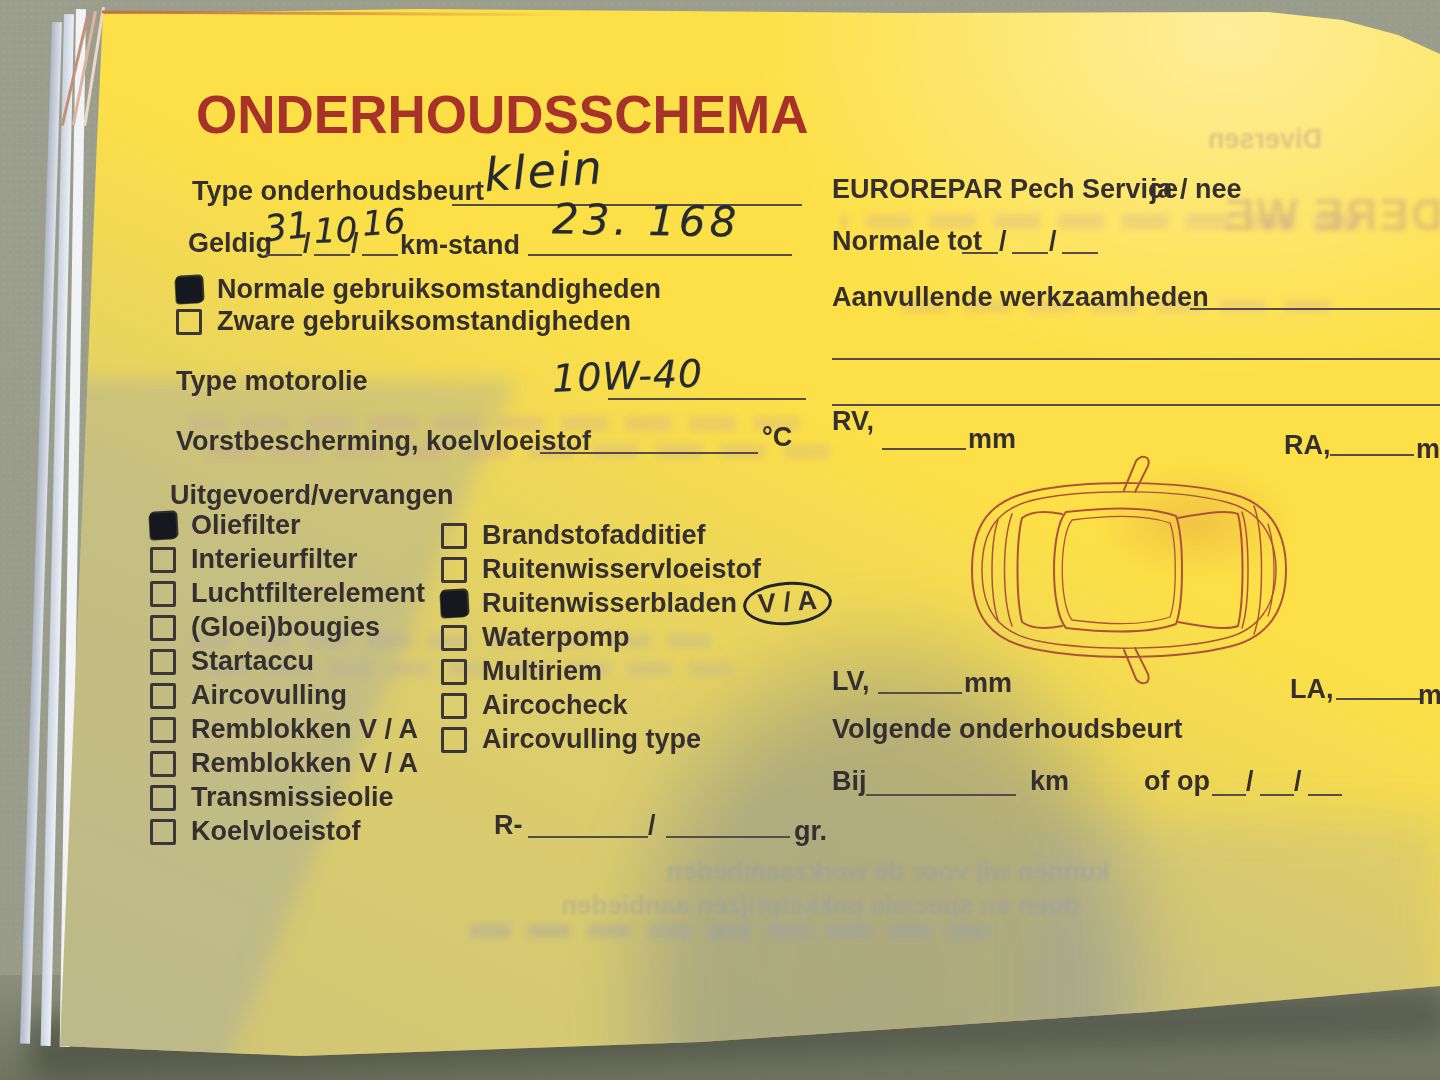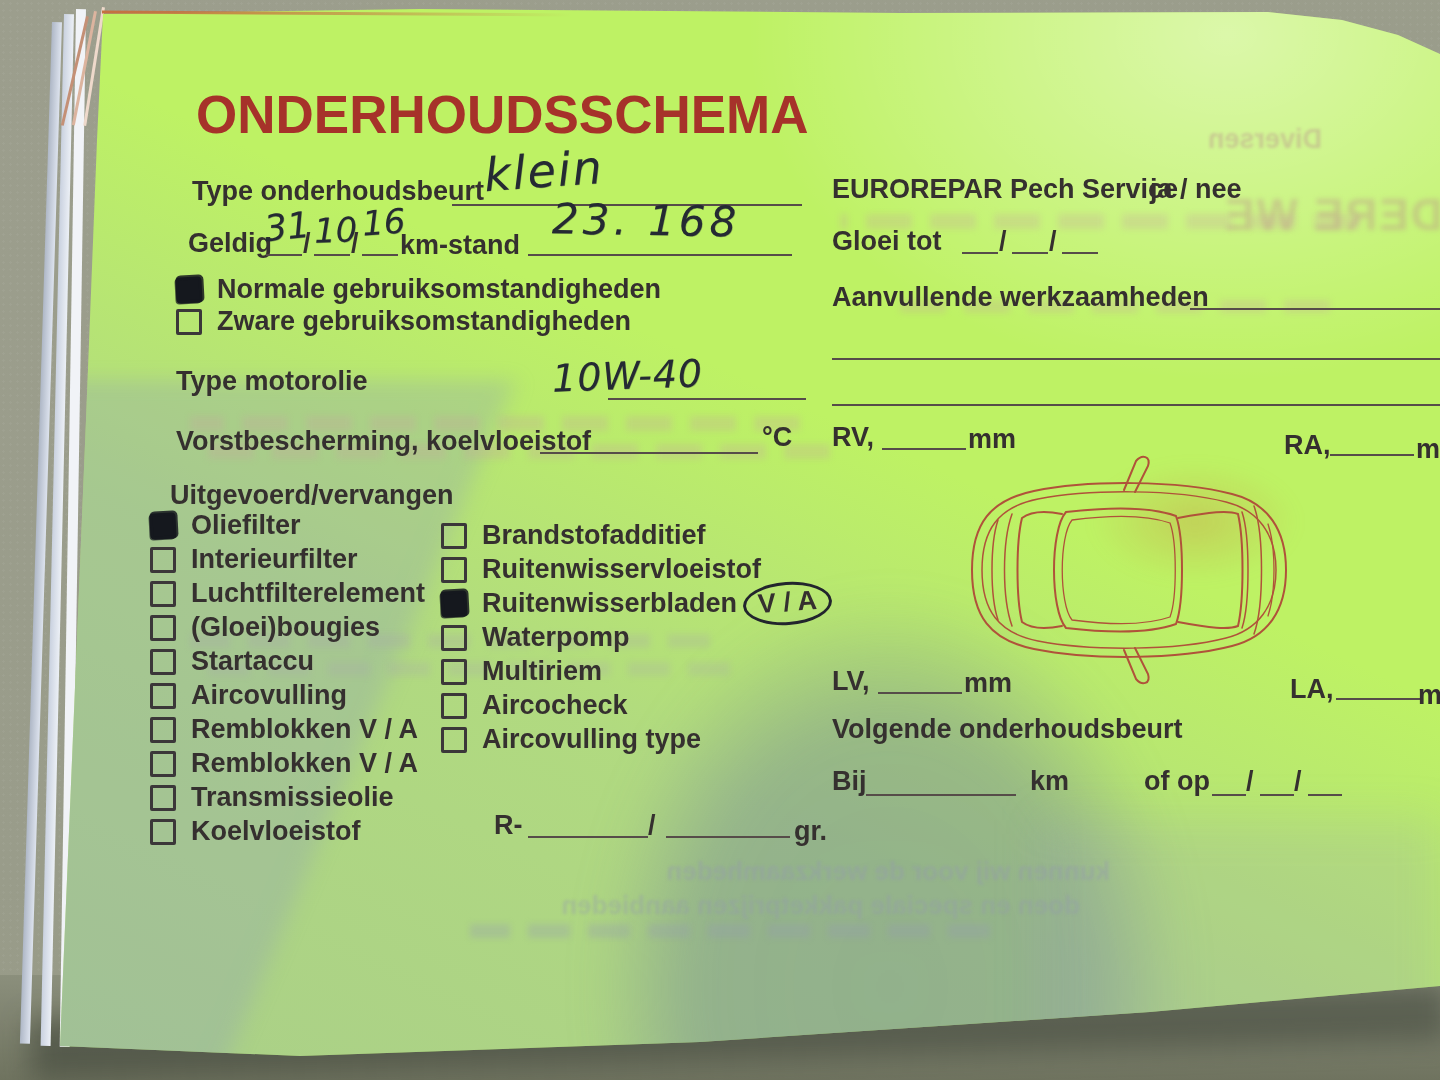--- a/index.html
+++ b/index.html
@@ -24,21 +24,21 @@
   .stack.s3{left:76px;top:9px;width:10px;height:1038px;transform:rotate(.9deg);
     background:#f1f3f7;}
   .corner{position:absolute;transform-origin:top left;}
   .corner.c1{left:86px;top:16px;width:3px;height:112px;background:#c49076;transform:rotate(13deg);}
   .corner.c2{left:94px;top:11px;width:3px;height:116px;background:#dcb49f;transform:rotate(11deg);}
   .corner.c3{left:102px;top:7px;width:3px;height:120px;background:#eed9cb;transform:rotate(9deg);}
   .top-red-edge{position:absolute;left:102px;top:12px;width:470px;height:3px;z-index:6;
     background:linear-gradient(to right,#c5713f 0%,rgba(197,114,64,.55) 55%,rgba(197,114,64,0) 100%);
     transform:rotate(.35deg);}
   
-  .sheet{position:absolute;inset:0;background:#bef264;z-index:3;
+  .sheet{position:absolute;inset:0;background:#fde047;z-index:3;
     clip-path:polygon(103px 14px,420px 9px,900px 13px,1268px 12px,1342px 20px,1398px 35px,1440px 54px,
       1440px 986px,1150px 1012px,700px 1042px,300px 1056px,60px 1046px,
       72px 760px,86px 420px,97px 140px);}
   .shade{position:absolute;pointer-events:none;}
   .shadeA{inset:0;background:linear-gradient(205deg,rgba(146,162,192,0) 40%,rgba(146,162,192,.30) 64%,rgba(141,157,188,.42) 100%);}
   .shadeC{left:0;top:380px;width:640px;height:700px;filter:blur(9px);
     background:linear-gradient(113deg,rgba(138,154,186,.28) 54%,rgba(138,154,186,0) 56%);}
   .shadeB{left:590px;top:590px;width:600px;height:640px;filter:blur(20px);
     background:radial-gradient(ellipse at 50% 62%,rgba(104,120,155,.40) 0%,rgba(104,120,155,.38) 46%,rgba(104,120,155,0) 70%);}
   .shadeD{left:1040px;top:820px;width:400px;height:260px;filter:blur(22px);
@@ -61,21 +61,21 @@
   .gs5{left:190px;top:634px;width:520px;height:14px;background:repeating-linear-gradient(90deg,rgba(170,160,180,.22) 0 42px,rgba(170,160,180,0) 42px 60px);}
   .gs6{left:190px;top:662px;width:540px;height:14px;background:repeating-linear-gradient(90deg,rgba(170,160,180,.20) 0 42px,rgba(170,160,180,0) 42px 60px);}
   .gs7{left:470px;top:924px;width:520px;height:14px;background:repeating-linear-gradient(90deg,rgba(150,155,178,.30) 0 42px,rgba(150,155,178,0) 42px 60px);}
   
   .title{position:absolute;left:196px;top:84px;font-size:53px;font-weight:bold;
     letter-spacing:0;color:#a6322a;}
   .lab{position:absolute;font-size:27px;font-weight:600;color:#35302f;white-space:nowrap;}
   .t-type{left:192px;top:176px;} .t-datum{left:188px;top:228px;} .t-kms{left:400px;top:230px;}
   .t-euro{left:832px;top:174px;} .t-janee{left:1150px;top:174px;} .t-geldig{left:832px;top:226px;}
   .t-aanv{left:832px;top:282px;} .t-olie{left:176px;top:366px;} .t-vorst{left:176px;top:426px;}
-  .t-c{left:762px;top:422px;} .t-rv{left:832px;top:422px;text-align:right;} .t-rvmm{left:968px;top:424px;}
+  .t-c{left:762px;top:422px;} .t-rv{left:832px;top:406px;text-align:right;} .t-rvmm{left:968px;top:424px;}
   .t-ra{left:1284px;top:430px;} .t-ramm{left:1416px;top:434px;}
   .t-uitg{left:170px;top:480px;}
   .t-r{left:494px;top:810px;} .t-slashR{left:648px;top:810px;} .t-gr{left:794px;top:816px;}
   .t-lv{left:832px;top:666px;} .t-lvmm{left:964px;top:668px;}
   .t-la{left:1290px;top:674px;} .t-lamm{left:1418px;top:680px;}
   .t-volg{left:832px;top:714px;}
   .t-bij{left:832px;top:766px;} .t-km{left:1030px;top:766px;} .t-ofop{left:1144px;top:766px;}
   .t-stemp{left:1056px;top:824px;}
   .sl{position:absolute;font-size:27px;font-weight:600;color:#35302f;}
   .sl.d1{left:303px;top:228px;} .sl.d2{left:351px;top:228px;}
@@ -170,21 +170,21 @@
   <span class="hw h-d1">31</span>
   <span class="hw h-d2">10</span>
   <span class="hw h-d3">16</span>
   <span class="lab t-kms">km-stand</span>
   <div class="ln l-kms"></div>
   <span class="hw h-km">23. 168</span>
 
   <span class="lab t-euro">EUROREPAR Pech Service</span>
   <span class="lab t-janee">ja / nee</span>
 
-  <span class="lab t-geldig">Gloei tot</span>
+  <span class="lab t-geldig">Normale tot</span>
   <div class="ln l-gd1"></div>
   <span class="sl g1">/</span>
   <div class="ln l-gd2"></div>
   <span class="sl g2">/</span>
   <div class="ln l-gd3"></div>
 
   <div class="chk-col col-usage" id="usage-list">
       <div class="chk-row">
         <span class="cb on"></span>
         <span class="cl">Normale gebruiksomstandigheden</span>

